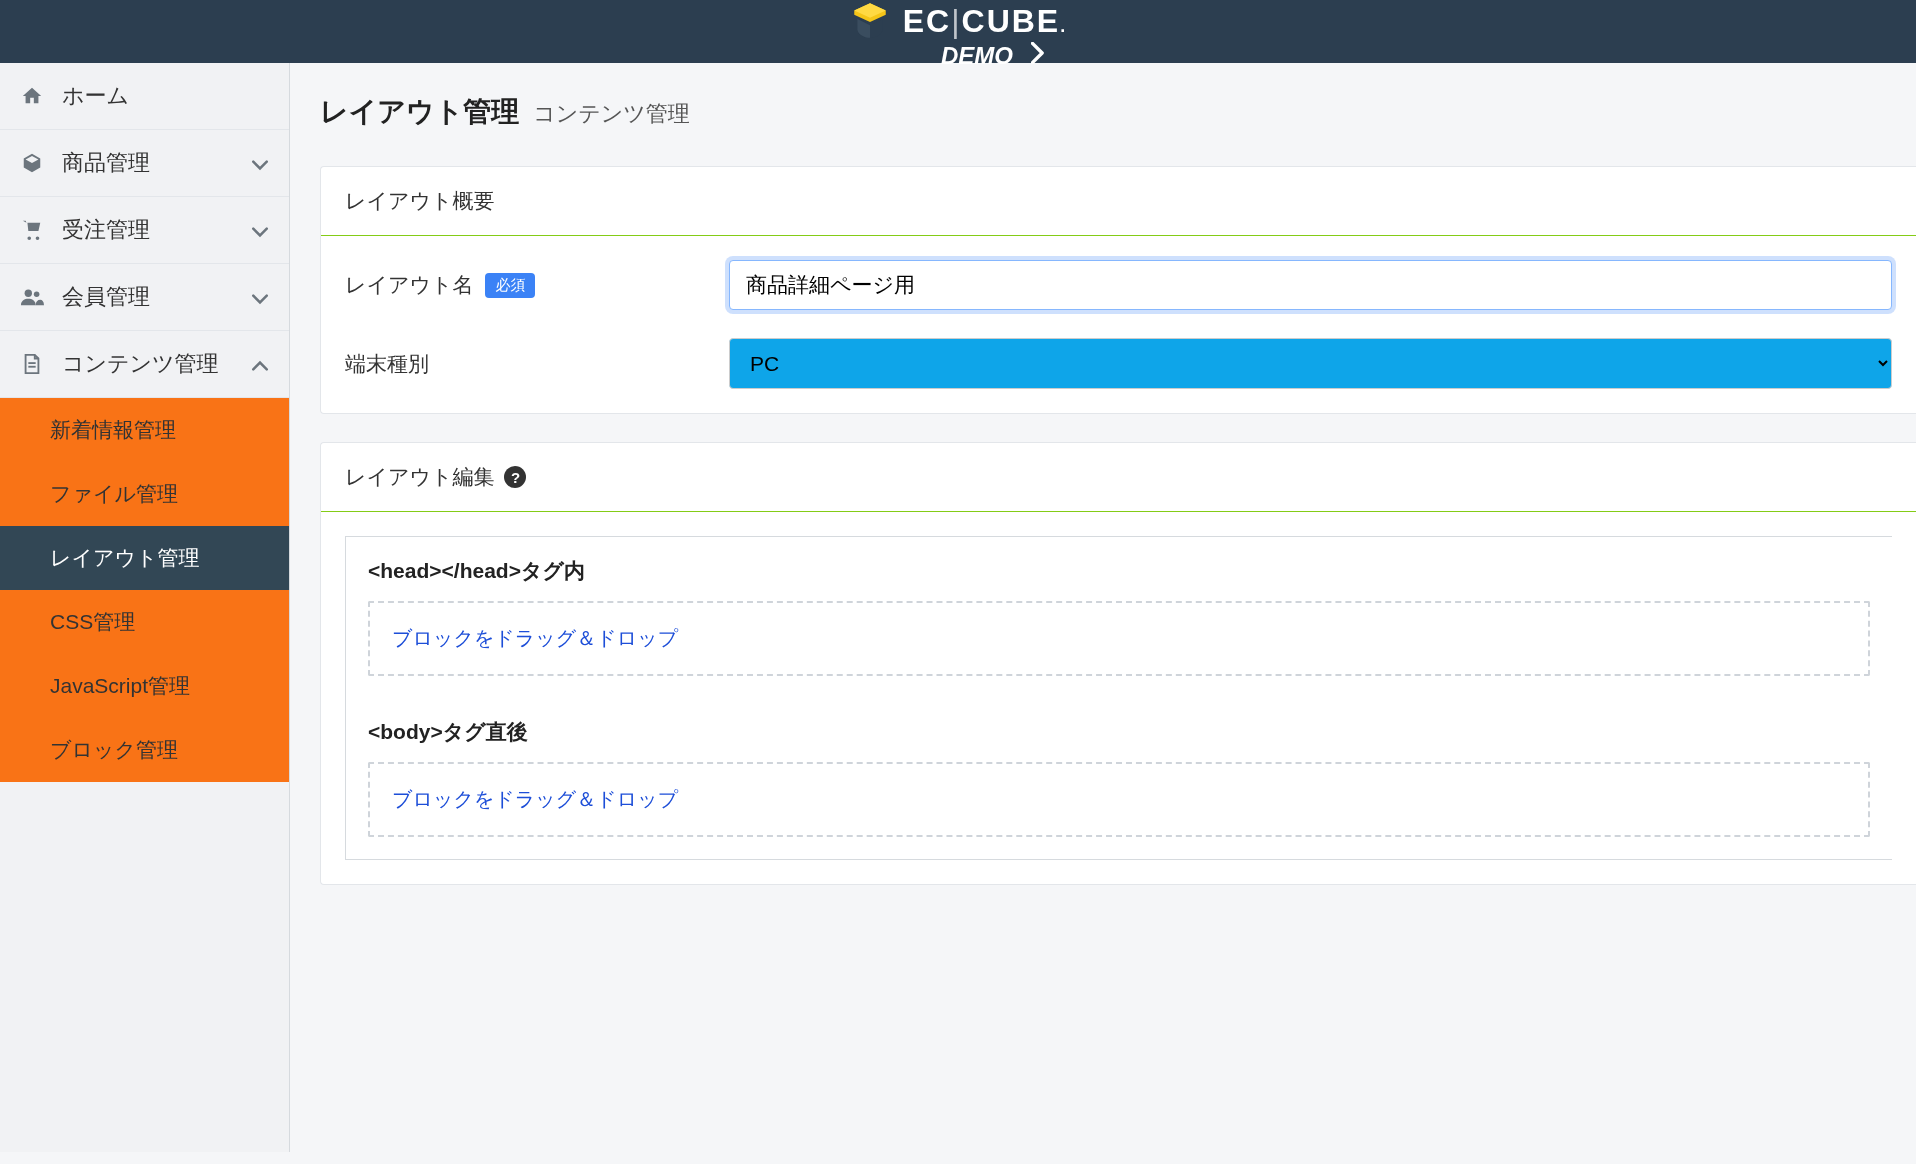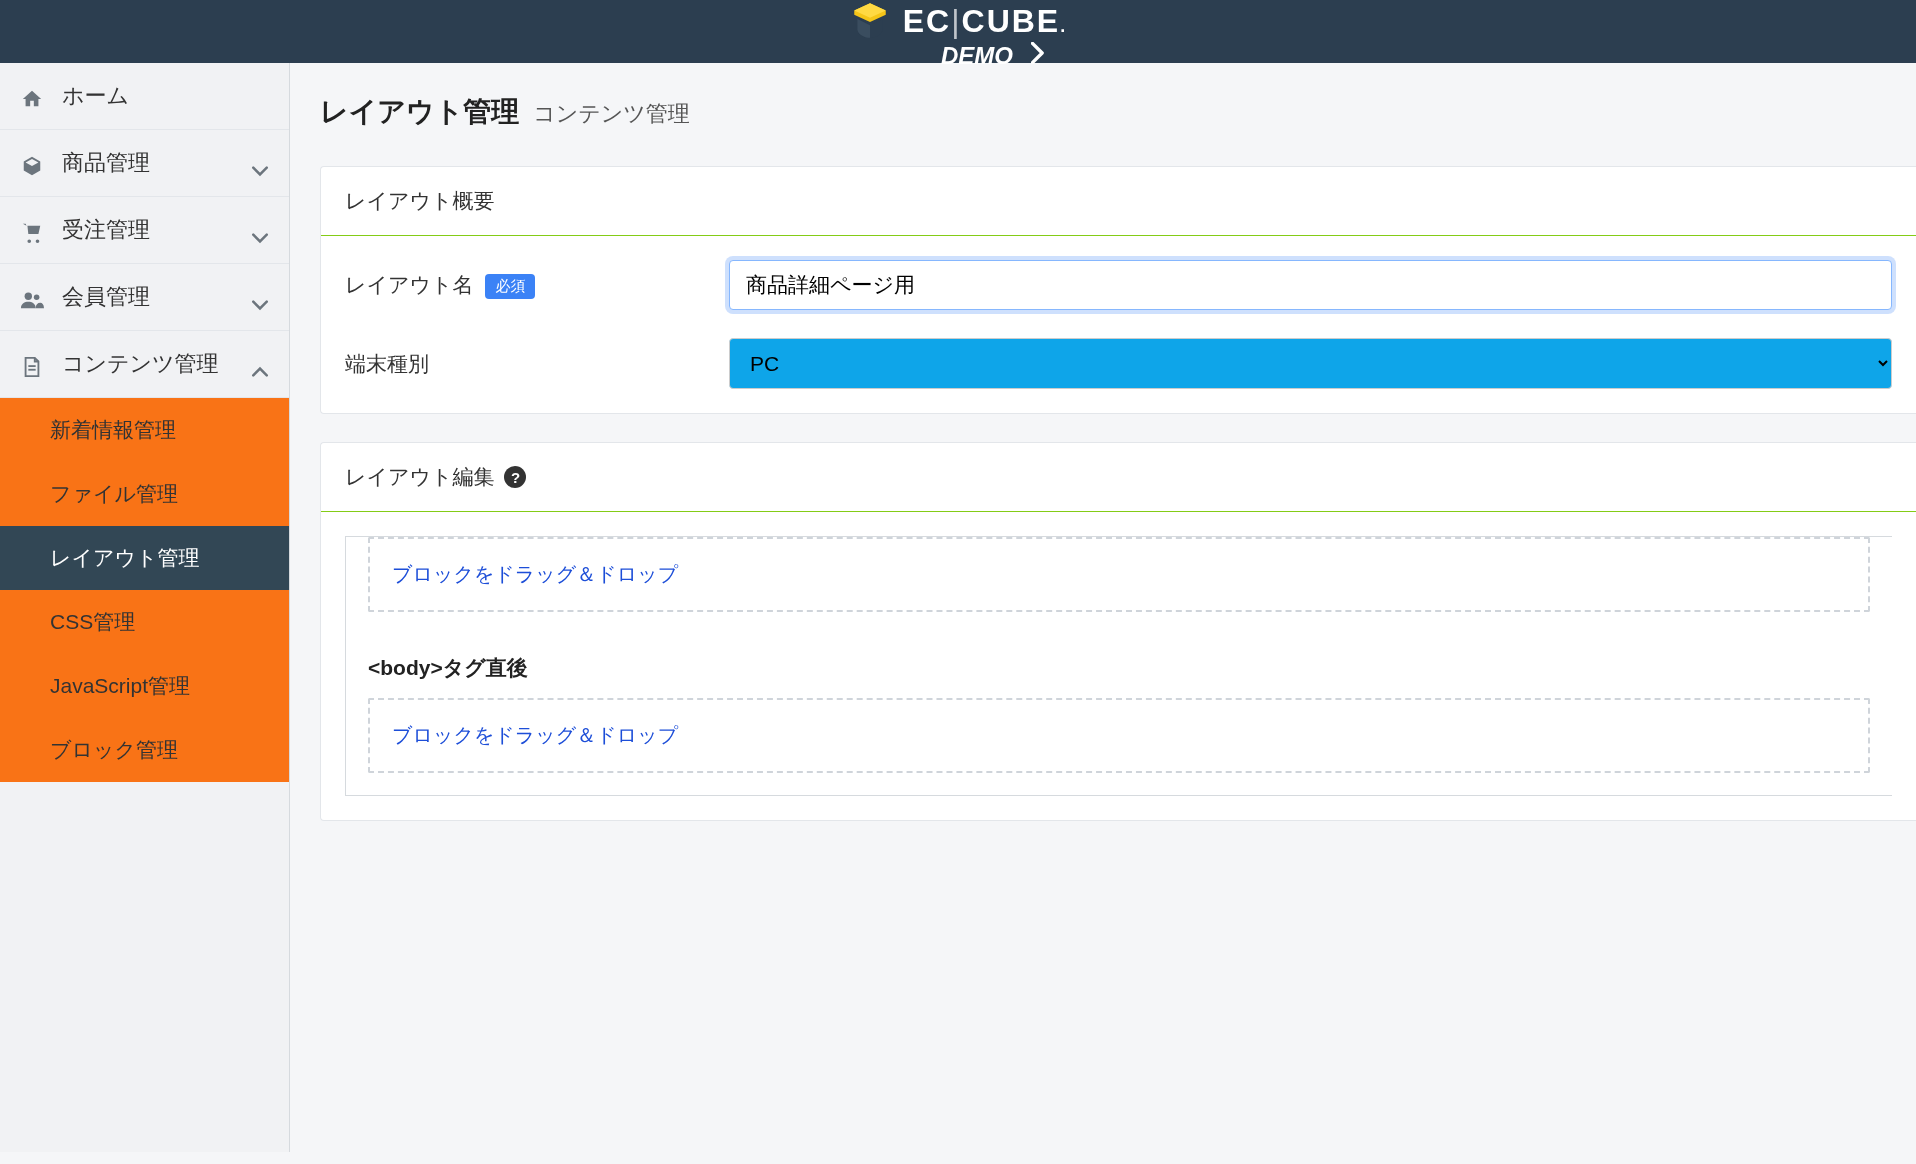--- a/index.html
+++ b/index.html
@@ -6,39 +6,39 @@
 body { font-family: -apple-system, BlinkMacSystemFont, "Segoe UI", "Hiragino Sans", "Hiragino Kaku Gothic ProN", Meiryo, sans-serif; background: #f5f6f8; overflow: hidden; }
 
 .header { height: 63px; background: #2c3e50; display: flex; align-items: center; padding: 0 20px; flex-direction: column; }
 .logo { display: flex; align-items: center; gap: 12px; }
 .logo-icon { width: 42px; height: 42px; }
 .logo-text { color: #fff; font-size: 32px; font-weight: 700; letter-spacing: 2px; white-space: nowrap; }
 .header-breadcrumb { display: flex; align-items: center; margin-left: 70px; color: #fff; font-size: 24px; font-weight: 700; gap: 18px; font-style: italic; }
 
 .layout { display: flex; height: calc(100vh - 75px); }
 .sidebar { width: 290px; background: #f1f2f4; border-right: 1px solid #d6dade; overflow-y: auto; flex-shrink: 0; }
-.nav-item { display: flex; align-items: flex-end; padding: 18px 20px; font-size: 22px; color: #333; cursor: pointer; border-bottom: 1px solid #e3e6ea; gap: 18px; }
+.nav-item { display: flex; align-items: center; padding: 18px 20px; font-size: 22px; color: #333; cursor: pointer; border-bottom: 1px solid #e3e6ea; gap: 18px; }
 .nav-item .icon { width: 24px; height: 24px; display: flex; align-items: center; justify-content: center; color: #6c757d; }
 .nav-item .label { flex: 1; }
 .nav-item .chevron { color: #6c757d; width: 18px; height: 18px; }
 .nav-sub { background: #f97316; }
 .nav-sub-item { padding: 18px 20px 18px 50px; font-size: 21px; color: #333; cursor: pointer; }
 .nav-sub-item.active { background: #324755; color: #fff; }
 
 .main { flex: 1; overflow-y: auto; padding: 30px 0 30px 30px; }
 .page-title { font-size: 28px; font-weight: 600; color: #222; margin-bottom: 35px; display: flex; align-items: baseline; gap: 14px; }
 .page-subtitle { font-size: 22px; font-weight: 400; color: #555; }
 
 .card { background: #fff; border: 1px solid #e3e6ea; border-radius: 4px 0 0 4px; border-right: none; margin-bottom: 28px; }
 .card-header { padding: 20px 24px; font-size: 21px; color: #333; border-bottom: 1px solid #84cc16; display: flex; align-items: center; gap: 10px; }
 .card-body { padding: 24px; }
 
 .form-row { display: flex; align-items: center; margin-bottom: 28px; gap: 24px; }
 .form-row:last-child { margin-bottom: 0; }
-.form-label-col { width: 360px; font-size: 21px; color: #333; display: flex; align-items: flex-end; gap: 12px; }
+.form-label-col { width: 360px; font-size: 21px; color: #333; display: flex; align-items: center; gap: 12px; }
 .form-input-col { flex: 1; }
 .required-badge { background: #3b82f6; color: #fff; font-size: 15px; font-weight: 400; padding: 3px 10px; border-radius: 4px; }
 .form-input { width: 100%; padding: 12px 16px; font-size: 21px; border: 1px solid #ccc; border-radius: 4px; }
 .form-input.focused { border: 1px solid #86b7fe; box-shadow: 0 0 0 4px rgba(59,130,246,0.25); outline: none; }
 .form-select { width: 100%; padding: 12px 16px; font-size: 21px; border: 1px solid #ccc; border-radius: 4px; background: #0ea5e9; }
 
 .help-icon { width: 22px; height: 22px; border-radius: 50%; background: #333; color: #fff; display: inline-flex; align-items: center; justify-content: center; font-size: 15px; font-weight: 700; }
 
 .editor-body { padding: 24px; }
 .editor-panel { border: 1px solid #d6dade; border-right: none; border-radius: 0; }
@@ -190,20 +190,21 @@
     </div>
 
     <div class="card">
       <div class="card-header">
         <span>レイアウト編集</span>
         <span class="help-icon">?</span>
       </div>
       <div class="editor-body">
         <div class="editor-panel">
           <div>
+            <div class="region-label">&lt;head&gt;&lt;/head&gt;タグ内</div>
             <div class="dropzone">ブロックをドラッグ＆ドロップ</div>
           </div>
           <div>
             <div class="region-label">&lt;body&gt;タグ直後</div>
             <div class="dropzone">ブロックをドラッグ＆ドロップ</div>
           </div>
         </div>
       </div>
     </div>
 

